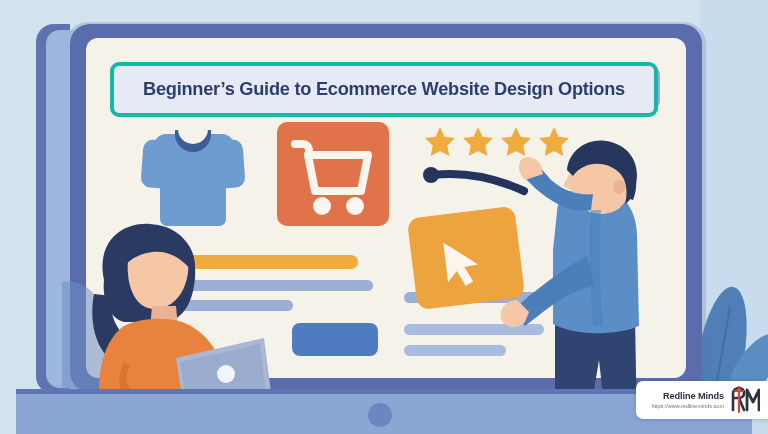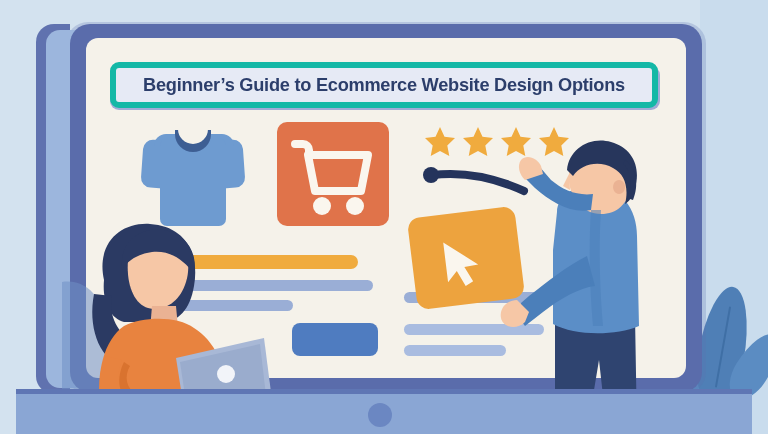--- a/index.html
+++ b/index.html
@@ -75,21 +75,21 @@
   <div class="leaf l3"></div>
 
   <div class="laptop-shadow"></div>
   <div class="left-strip"></div>
   <div class="left-strip2"></div>
   <div class="laptop-frame"></div>
 
   <div class="laptop-inner">
 
     <div style="position:absolute;left:24px;top:28px;width:550px;height:44px;border-radius:9px;background:#9fabd6;"></div>
-    <div style="position:absolute;left:24px;top:24px;width:548px;height:46px;border-radius:9px;background:#e6eaf5;border:6px solid #14b8a6;box-sizing:border-box;display:flex;align-items:center;justify-content:center;">
+    <div style="position:absolute;left:24px;top:24px;width:548px;height:55px;border-radius:9px;background:#e6eaf5;border:4px solid #14b8a6;box-sizing:border-box;display:flex;align-items:center;justify-content:center;">
       <span class="title-text">Beginner’s Guide to Ecommerce Website Design Options</span>
     </div>
 
     <div style="position:absolute;left:56px;top:90px;width:102px;height:98px;">
       <div class="ts-sl"></div>
         <div class="ts-sr"></div>
       <div class="ts-shoulderL"></div>
         <div class="ts-shoulderR"></div>
       <div class="ts-body"></div>
       <div class="ts-collar"></div>
@@ -193,14 +193,29 @@
     <path d="M118 136 L206 116 L215 186 L128 200 Z" fill="#a8b8d6"></path>
     <path d="M122 140 L202 122 L209 182 L130 194 Z" fill="#9aaccd"></path>
     <circle cx="168" cy="152" r="9" fill="#f2f4f9"></circle>
     <path d="M86 186 L196 188 L206 206 L96 206 Z" fill="#b7c5de"></path>
   </svg>
 
   <div class="laptop-base-top"></div>
   <div class="laptop-base"></div>
   <div class="trackpad-dot"></div>
 
+  <div class="badge">
+    <div class="badge-texts">
+      <div class="badge-name">Redline Minds</div>
+      <div class="badge-url">https://www.redlineminds.com</div>
+    </div>
+    <div class="badge-mark">
+      <svg width="30" height="28" viewBox="0 0 30 28">
+        <path d="M3 24 L3 8 C3 4 6 2 9 2 C 12 2 14 4 14 7 C 14 10 12 12 9 12 L5 12" fill="none" stroke="#2b3240" stroke-width="2.6" stroke-linecap="round"></path>
+        <path d="M9 12 L14 24" fill="none" stroke="#2b3240" stroke-width="2.6" stroke-linecap="round"></path>
+        <path d="M9 1 L9 26" stroke="#e2402c" stroke-width="2.2" stroke-linecap="round"></path>
+        <path d="M5 5 L13 5" stroke="#e2402c" stroke-width="2.2" stroke-linecap="round"></path>
+        <path d="M17 24 L17 4 L23 16 L29 4 L29 24" fill="none" stroke="#2b3240" stroke-width="2.8" stroke-linejoin="round" stroke-linecap="round"></path>
+      </svg>
+    </div>
+  </div>
 
 </div>
 
 </body></html>

